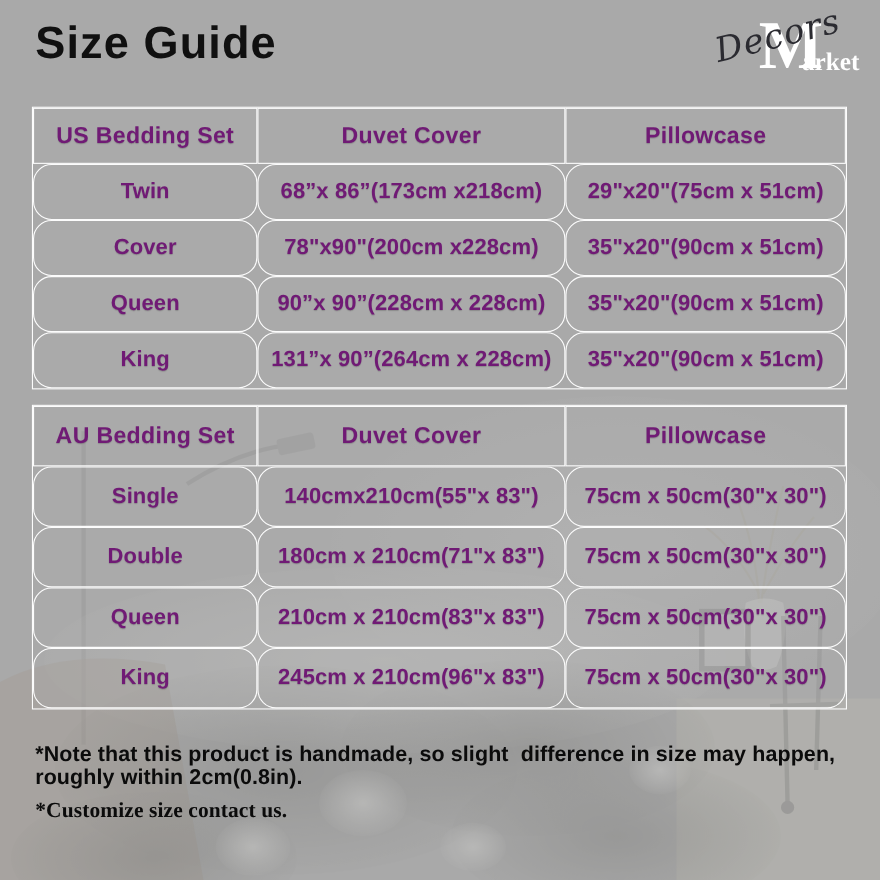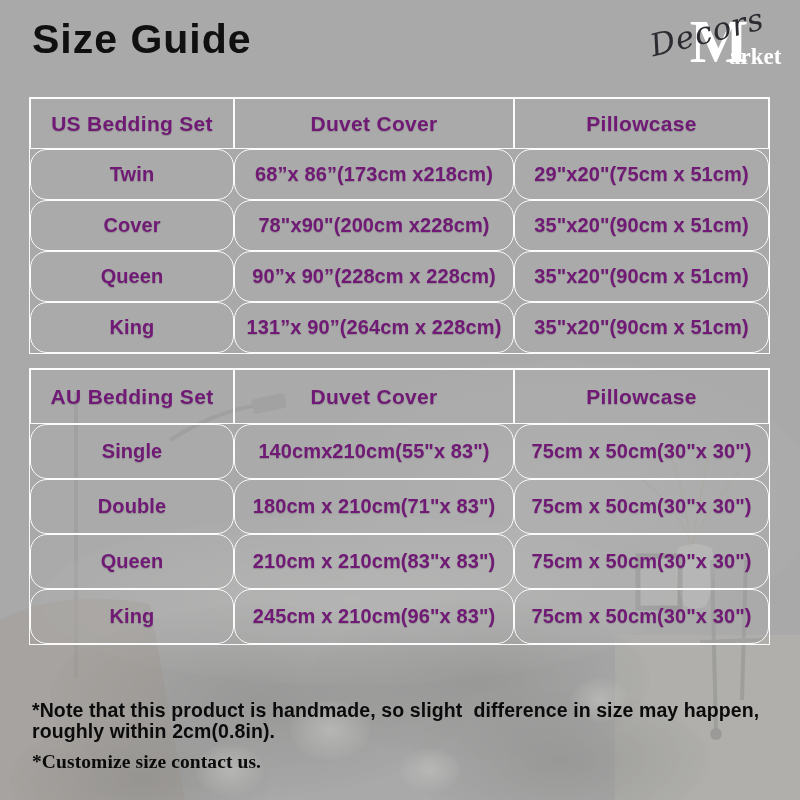--- a/index.html
+++ b/index.html
@@ -36,21 +36,21 @@
     font-weight:bold;
     text-shadow:0 1px 1px rgba(0,0,0,0.18);
     white-space:nowrap;overflow:hidden;
   }
   .th{font-size:21px;letter-spacing:0.3px;}
   .td{font-size:20px;letter-spacing:0.1px;border-radius:17px;}
   
   .note{
     position:absolute;left:32px;width:745px;
     color:#0b0b0b;font-weight:bold;font-size:19.5px;line-height:21px;
-    letter-spacing:0.1px;white-space:pre-wrap;margin-top:24px;
+    letter-spacing:0.1px;white-space:pre-wrap;
   }
   #note-handmade{top:676px;}
   #note-customize{top:727px;font-family:Liberation Serif, serif;}
 </style>
 </head>
 <body>
 
 <svg id="bg-photo" width="800" height="800" viewBox="0 0 800 800">
   <defs>
     <radialGradient id="gBed" cx="50%" cy="50%" r="60%">

